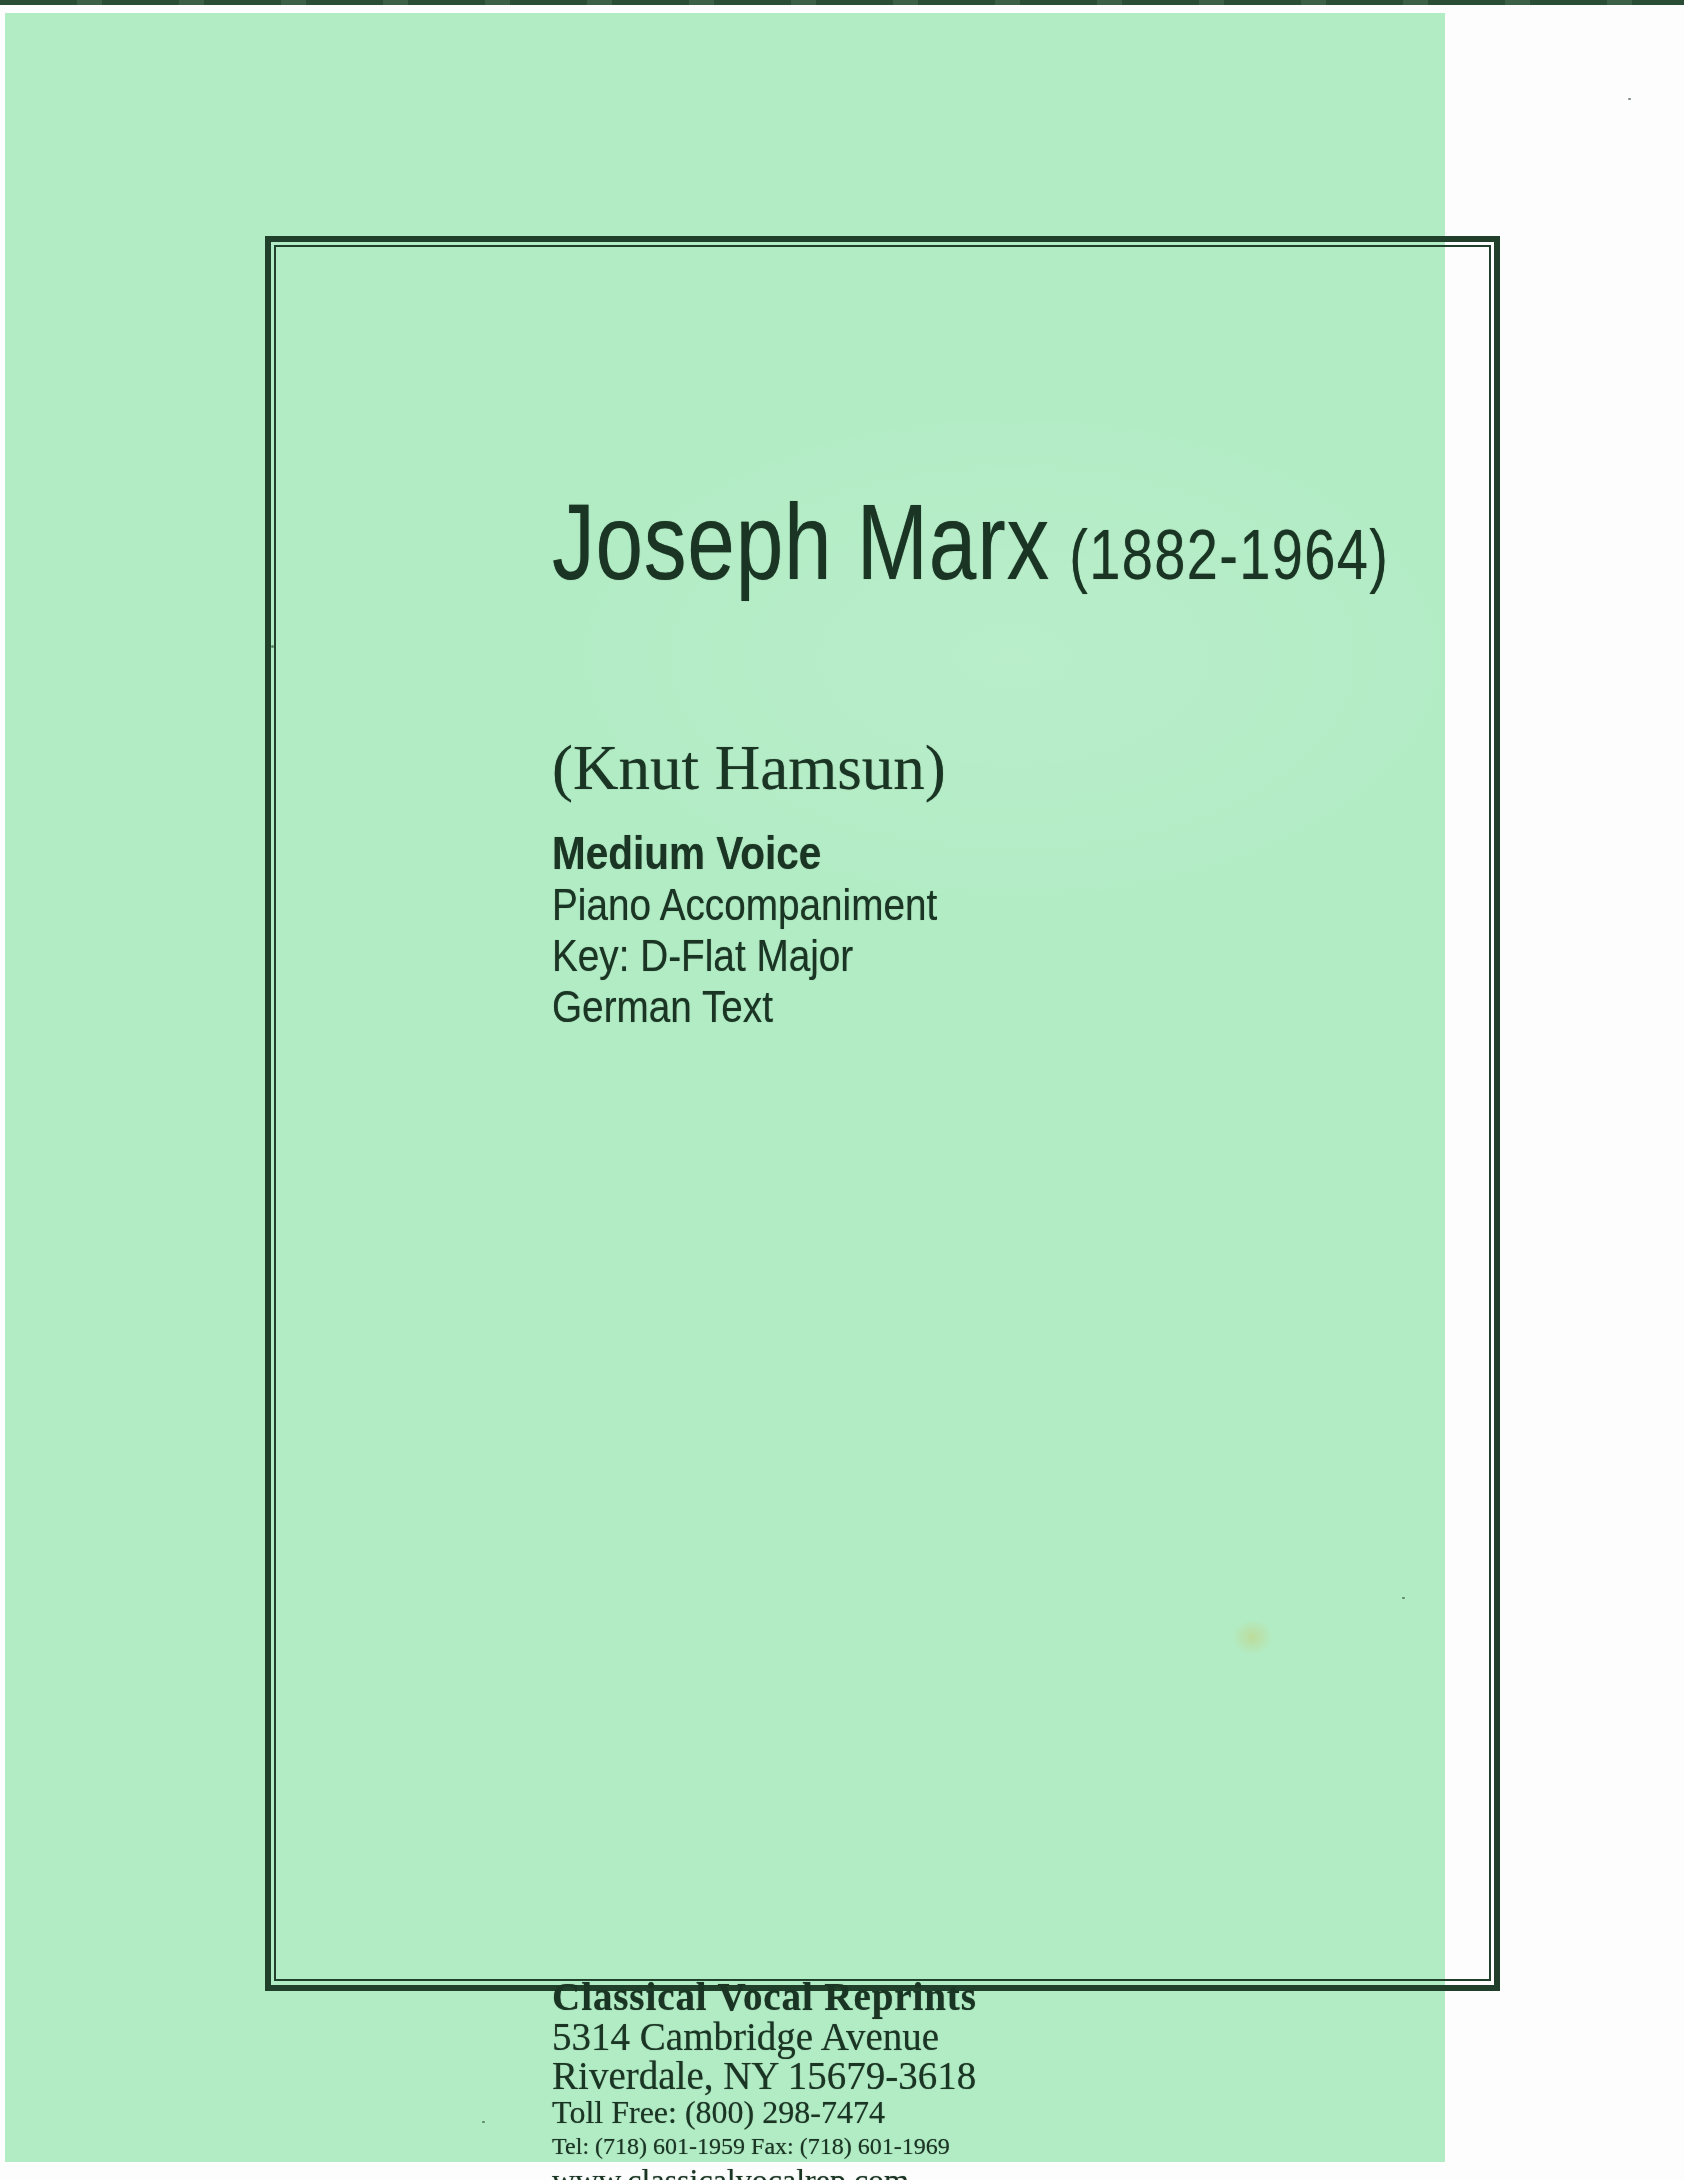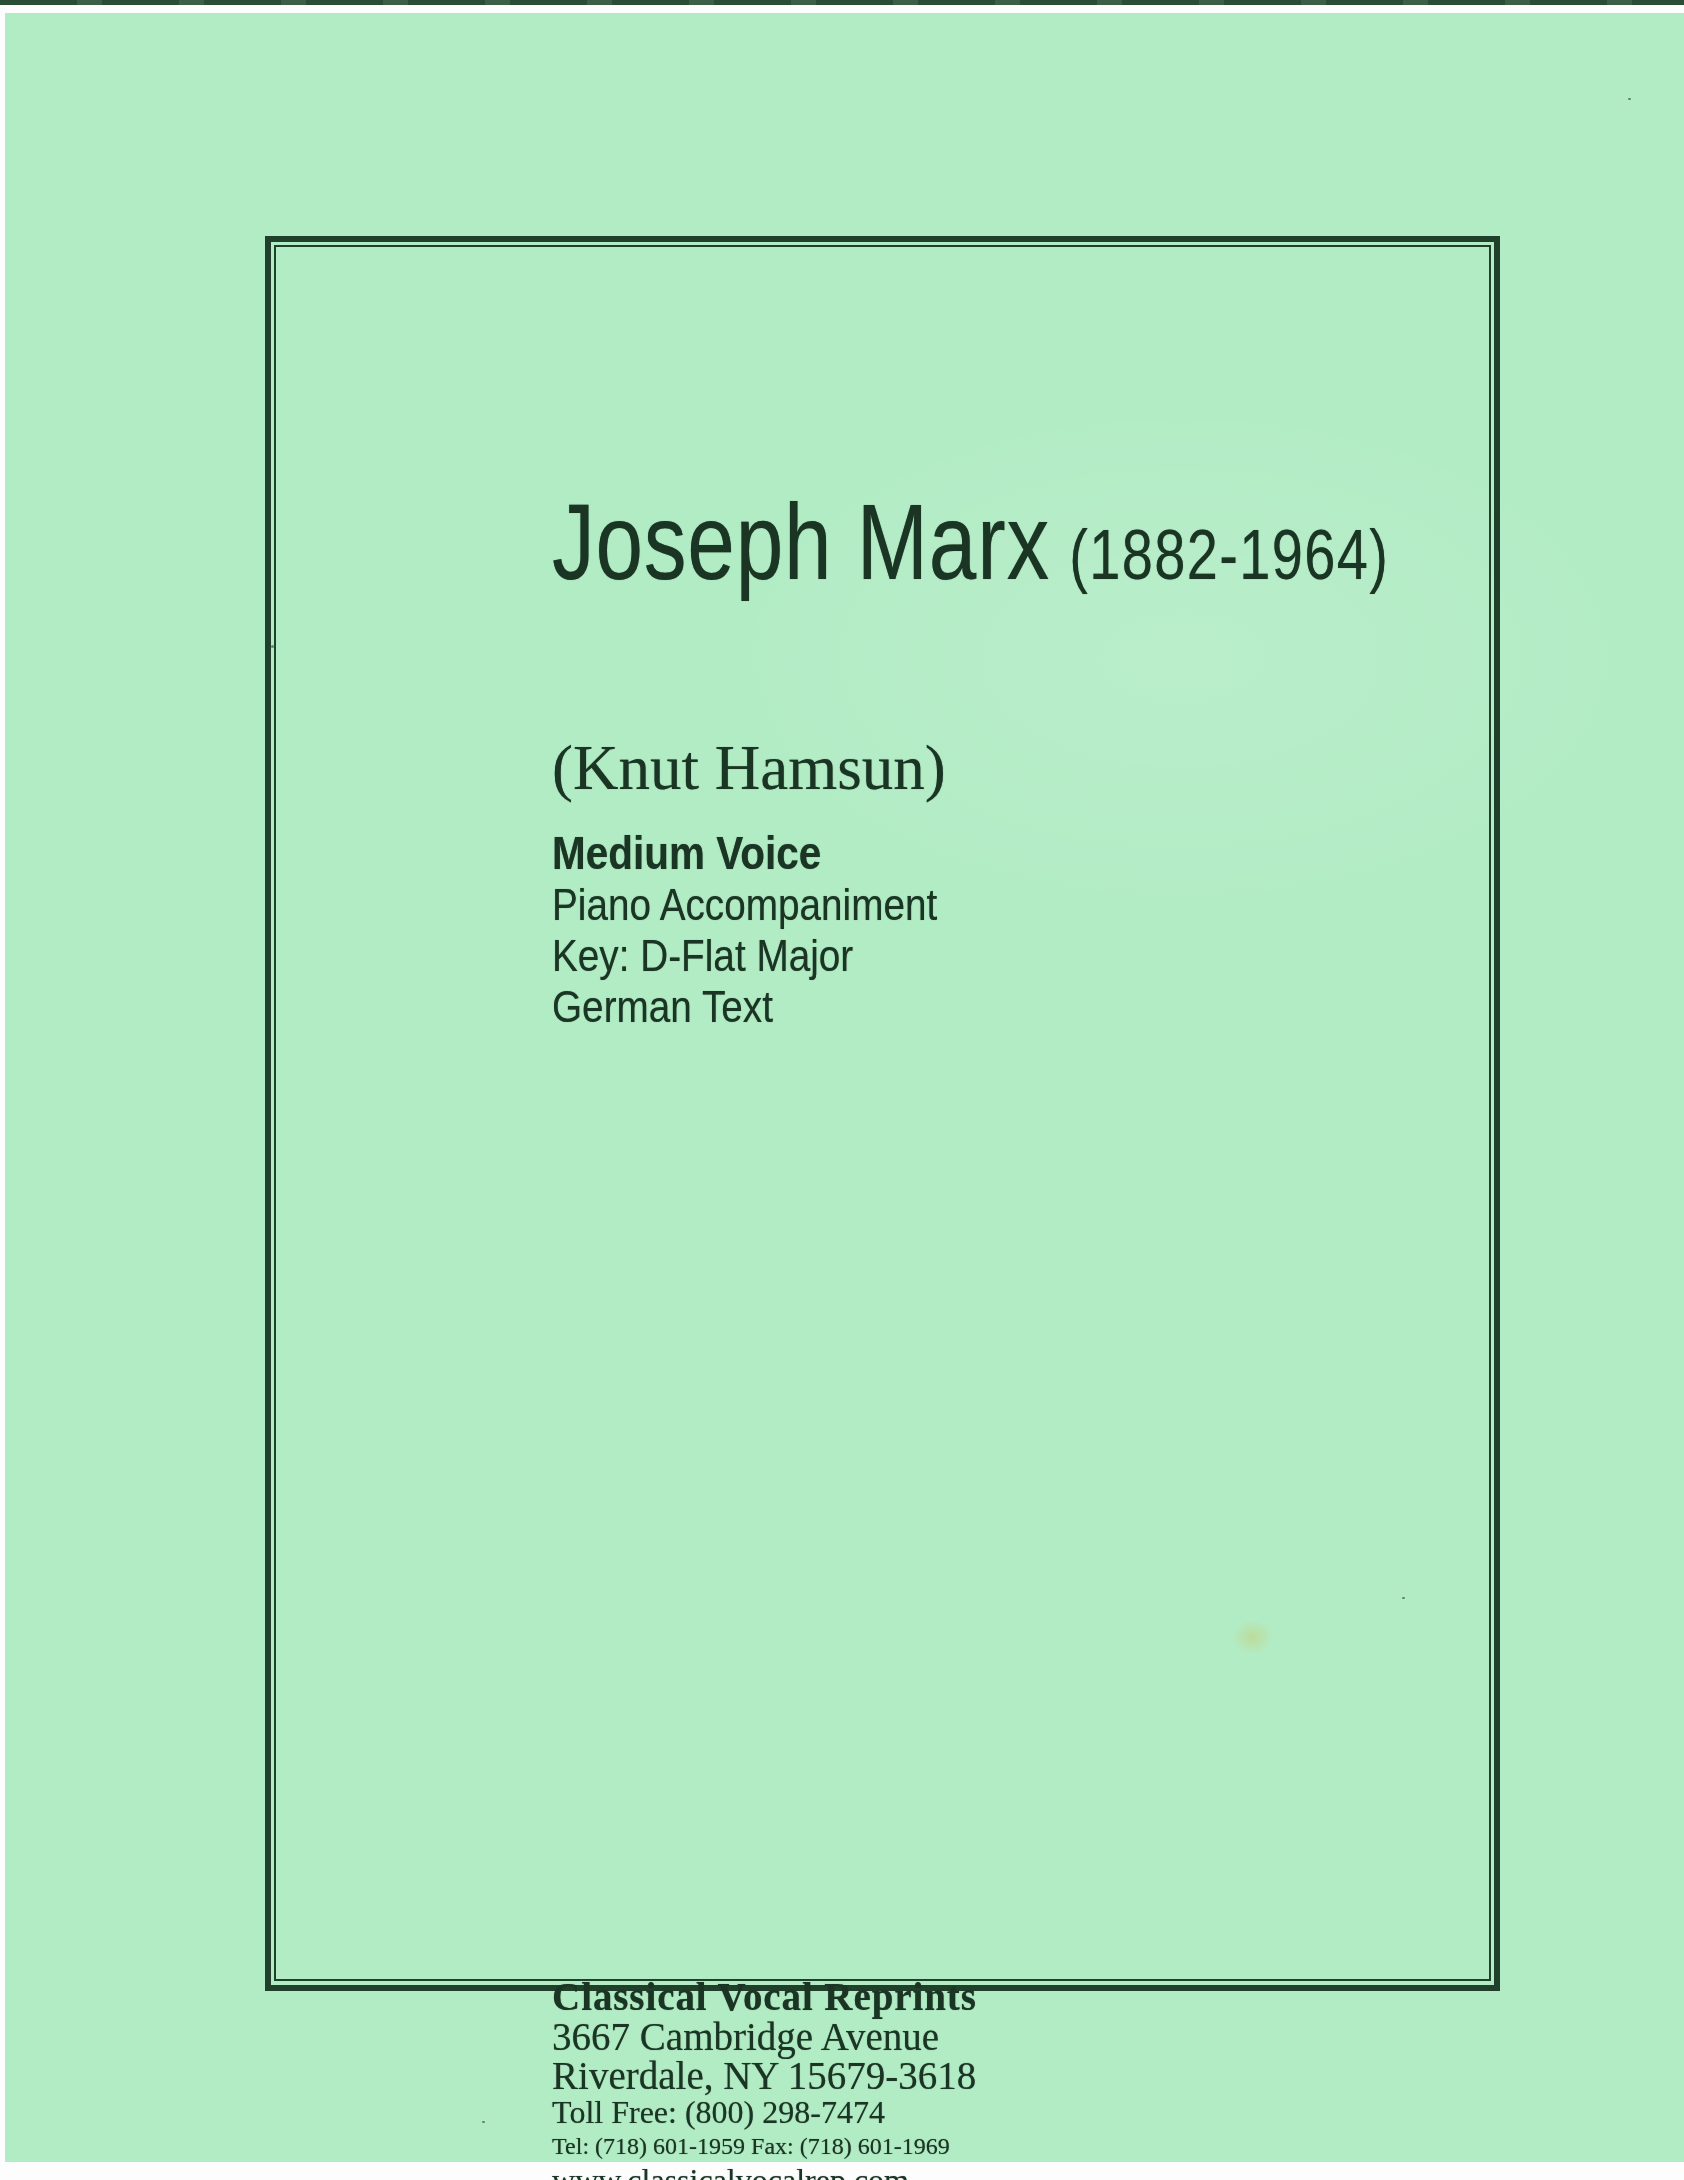--- a/index.html
+++ b/index.html
@@ -17,21 +17,21 @@
     overflow:hidden;
     font-family:"Liberation Serif", serif;
     color:var(--ink);
   }
   
   .scan-top-strip{
     position:absolute;left:0;top:0;width:1685px;height:5.1px;
     background:repeating-linear-gradient(90deg,#2a4d36 0 77px, #3c6046 77px 102px);
   }
   .paper{
-    position:absolute;left:5.1px;top:12.8px;width:1680px;height:2149px;
+    position:absolute;left:5.1px;top:12.8px;width:1440px;height:2149px;
     background:
       radial-gradient(ellipse 767px 426px at 70% 30%, rgba(255,255,255,0.10), rgba(255,255,255,0) 60%),
       var(--paper);
   }
   
   .frame{
     position:absolute;left:260px;top:223px;width:1235px;height:1755px;
     border:6px solid var(--border);
   }
   .frame-inner{
@@ -119,21 +119,21 @@
       <div class="txt details">
         <div class="voice">Medium Voice</div>
         <div>Piano Accompaniment</div>
         <div>Key: D-Flat Major</div>
         <div>German Text</div>
       </div>
 
 
       <div class="txt publisher">
         <div class="pub-name">Classical Vocal Reprints</div>
-        <div class="pub-street">3667 Cambridge Avenue</div>
+        <div class="pub-street">5314 Cambridge Avenue</div>
         <div class="pub-city">Riverdale, NY 15679-3618</div>
         <div class="pub-tollfree">Toll Free: (800) 298-7474</div>
         <div class="pub-telfax">Tel: (718) 601-1959 Fax: (718) 601-1969</div>
         <div class="pub-site">www.classicalvocalrep.com</div>
       </div>
     </div>
 
     <div class="smudge"></div>
     <div class="speck s1"></div>
     <div class="speck s2"></div>

